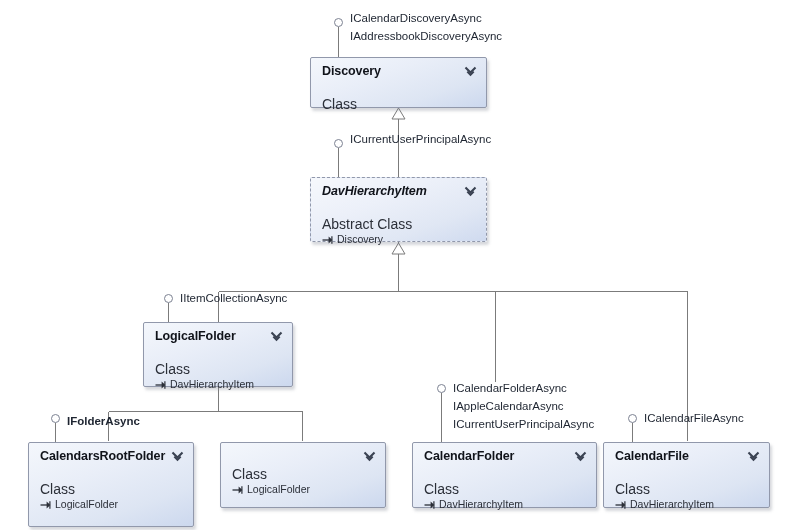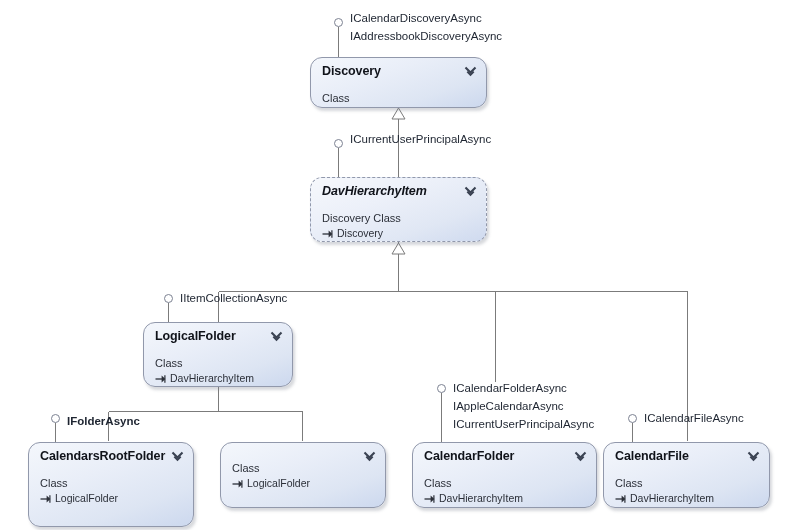--- a/index.html
+++ b/index.html
@@ -23,21 +23,21 @@
     width: 800px;
     height: 530px;
     pointer-events: none;
   }
 
   
   .cbox {
     position: absolute;
     box-sizing: border-box;
     border: 1px solid #9198ab;
-    border-radius: 12px;
+    border-radius: 2px;
     background: linear-gradient(160deg, #f4f7fc 0%, #e9eef8 38%, #dde5f3 72%, #ccd8ee 100%);
     box-shadow: 2px 3px 3px rgba(120,126,140,0.30);
     padding: 6px 10px 6px 11px;
     z-index: 3;
   }
   .cbox.abstract {
     border: 1px dashed #9198ab;
     background: linear-gradient(160deg, #f6f8fc 0%, #ecf0f9 38%, #e0e7f4 72%, #cfdaef 100%);
   }
   .cbox .title {
@@ -45,24 +45,24 @@
     font-weight: bold;
     color: #10131a;
     line-height: 15px;
     letter-spacing: -0.1px;
     white-space: nowrap;
   }
   .cbox.abstract .title {
     font-style: italic;
   }
   .cbox .kind {
-    font-size: 11px;
+    font-size: 14px;
     color: #2b2f38;
     line-height: 14px;
-    margin-top: 12px;
+    margin-top: 18px;
     white-space: nowrap;
   }
   .cbox .base {
     font-size: 10.5px;
     color: #2b2f38;
     line-height: 14px;
     margin-top: 1px;
     white-space: nowrap;
     display: flex;
     align-items: center;
@@ -164,21 +164,21 @@
 
   <div class="lolli" style="left:334px; top:139px; width:9px; height:9px;">
     <span class="circ"></span>
   </div>
   <div class="ifnames" style="left:350px; top:130px;">
     <div>ICurrentUserPrincipalAsync</div>
   </div>
 
   <div class="cbox abstract" style="left:310px; top:177px; width:177px; height:65px;">
     <div class="title">DavHierarchyItem</div>
-    <div class="kind">Discovery Class</div>
+    <div class="kind">Abstract Class</div>
     <div class="base">
       <svg class="inh-glyph" viewBox="0 0 11 11">
         <line x1="0.5" y1="6" x2="8" y2="6" stroke="#2b2f38" stroke-width="1.3"></line>
         <polygon points="6.6,2.6 10.4,6 6.6,9.4" fill="#2b2f38"></polygon>
         <line x1="9.9" y1="2.2" x2="9.9" y2="9.8" stroke="#2b2f38" stroke-width="1.2"></line>
       </svg>
       <span>Discovery</span>
     </div>
     <svg class="chev" viewBox="0 0 13 13">
       <path d="M1.5 2.5 L6.5 7.5 L11.5 2.5" fill="none" stroke="#3a4252" stroke-width="2.1"></path>

